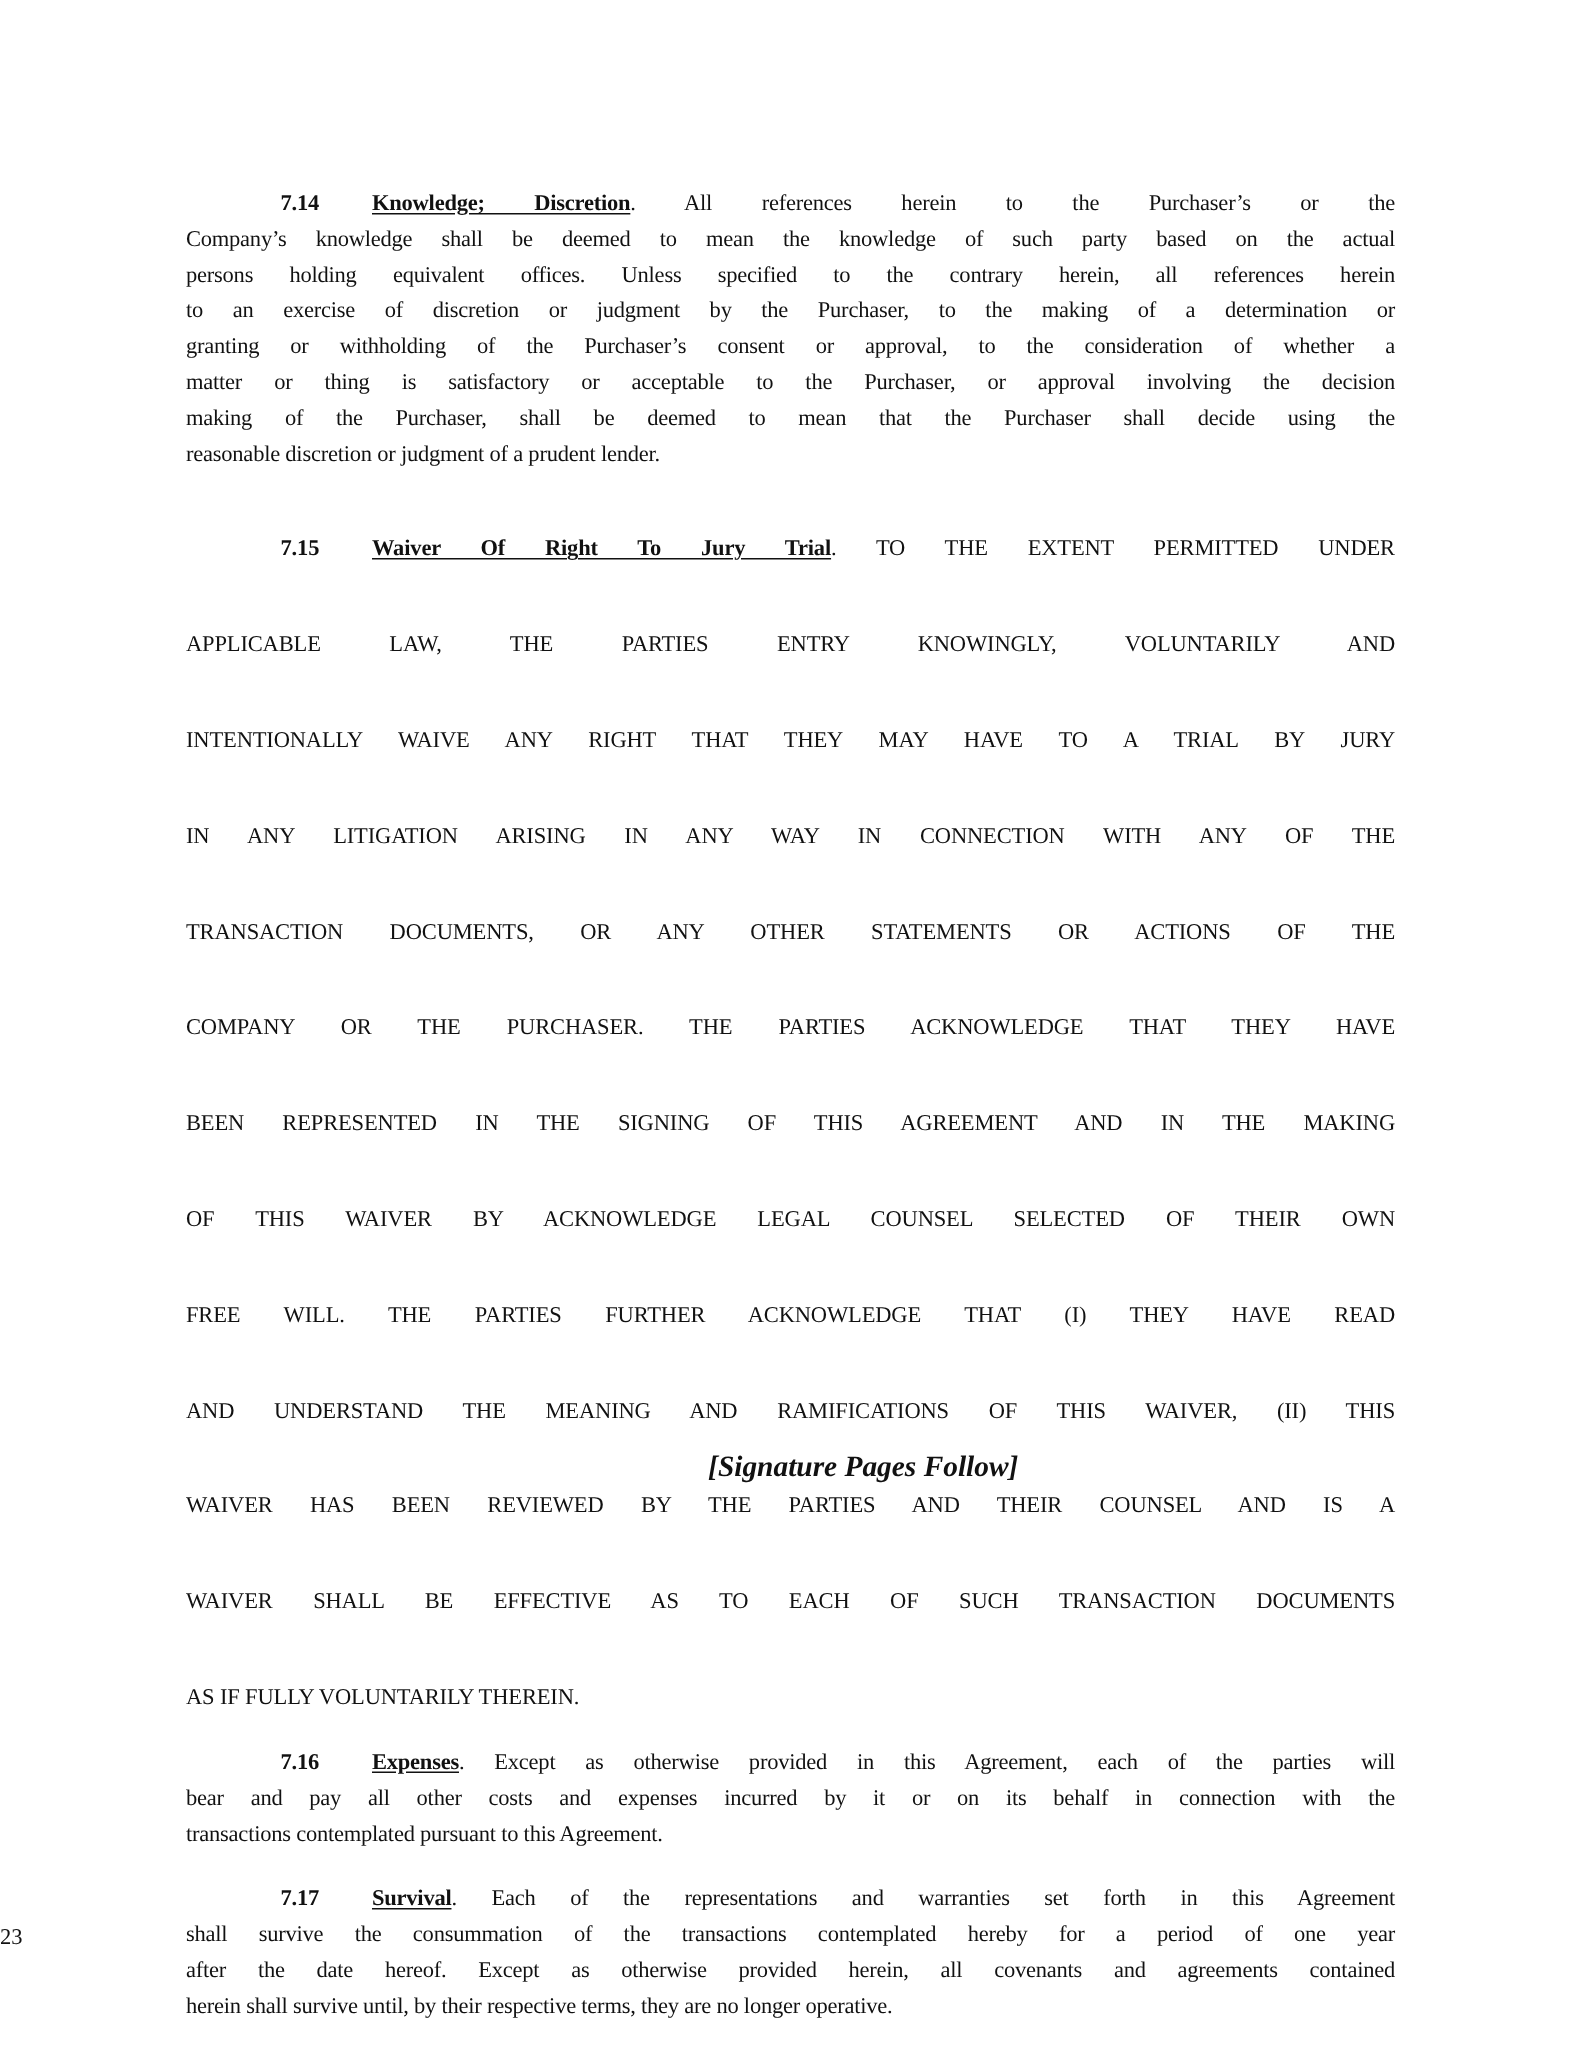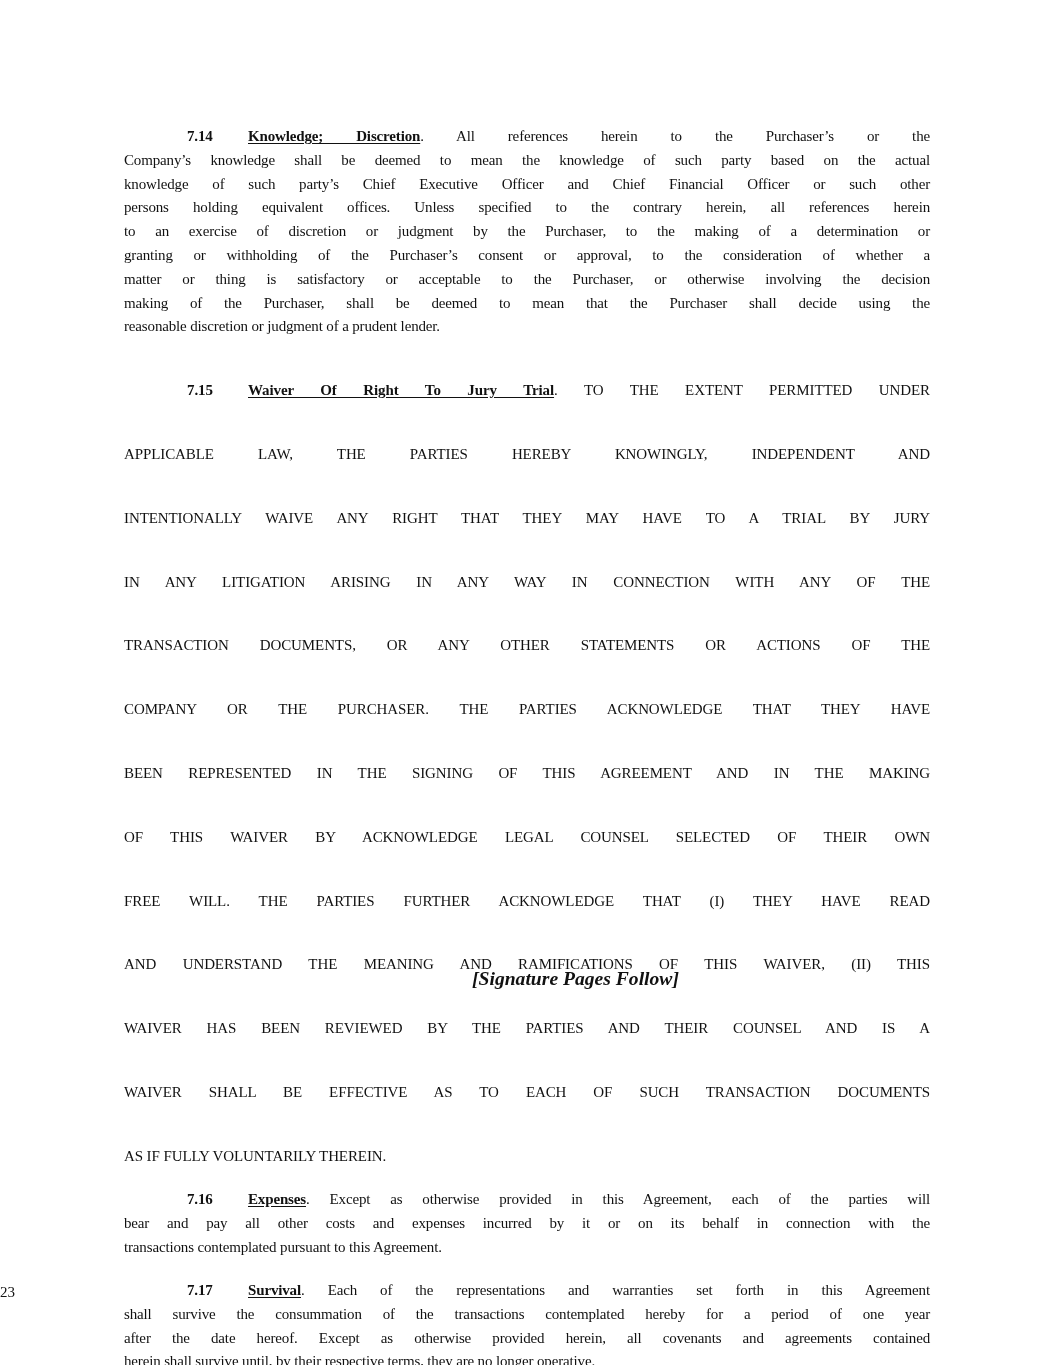--- a/index.html
+++ b/index.html
@@ -52,32 +52,31 @@
     }
   </style>
 </head>
 <body>
 
 <div class="page">
 
   <div class="section">
     <span class="line first"><span class="num">7.14</span><span class="heading">Knowledge; Discretion</span><span>.  All references herein to the Purchaser’s or the</span></span>
     <span class="line">Company’s knowledge shall be deemed to mean the knowledge of such party based on the actual</span>
-    <span class="line">knowledge of such party’s Chief Executive Officer and Chief Financial Officer or such other</span>
     <span class="line">persons holding equivalent offices.  Unless specified to the contrary herein, all references herein</span>
     <span class="line">to an exercise of discretion or judgment by the Purchaser, to the making of a determination or</span>
     <span class="line">granting or withholding of the Purchaser’s consent or approval, to the consideration of whether a</span>
-    <span class="line">matter or thing is satisfactory or acceptable to the Purchaser, or otherwise involving the decision</span>
+    <span class="line">matter or thing is satisfactory or acceptable to the Purchaser, or approval involving the decision</span>
     <span class="line">making of the Purchaser, shall be deemed to mean that the Purchaser shall decide using the</span>
     <span class="line last">reasonable discretion or judgment of a prudent lender.</span>
   </div>
 
   <div class="section caps">
     <span class="line first"><span class="num">7.15</span><span class="heading">Waiver Of Right To Jury Trial</span><span>.  TO THE EXTENT PERMITTED UNDER</span></span>
-    <span class="line">APPLICABLE LAW, THE PARTIES HEREBY KNOWINGLY, INDEPENDENT AND</span>
+    <span class="line">APPLICABLE LAW, THE PARTIES ENTRY KNOWINGLY, VOLUNTARILY AND</span>
     <span class="line">INTENTIONALLY WAIVE ANY RIGHT THAT THEY MAY HAVE TO A TRIAL BY JURY</span>
     <span class="line">IN ANY LITIGATION ARISING IN ANY WAY IN CONNECTION WITH ANY OF THE</span>
     <span class="line">TRANSACTION DOCUMENTS, OR ANY OTHER STATEMENTS OR ACTIONS OF THE</span>
     <span class="line">COMPANY OR THE PURCHASER.  THE PARTIES ACKNOWLEDGE THAT THEY HAVE</span>
     <span class="line">BEEN REPRESENTED IN THE SIGNING OF THIS AGREEMENT AND IN THE MAKING</span>
     <span class="line">OF THIS WAIVER BY ACKNOWLEDGE LEGAL COUNSEL SELECTED OF THEIR OWN</span>
     <span class="line">FREE WILL.  THE PARTIES FURTHER ACKNOWLEDGE THAT (I) THEY HAVE READ</span>
     <span class="line">AND UNDERSTAND THE MEANING AND RAMIFICATIONS OF THIS WAIVER, (II) THIS</span>
     <span class="line">WAIVER HAS BEEN REVIEWED BY THE PARTIES AND THEIR COUNSEL AND IS A</span>
     <span class="line">WAIVER SHALL BE EFFECTIVE AS TO EACH OF SUCH TRANSACTION DOCUMENTS</span>

